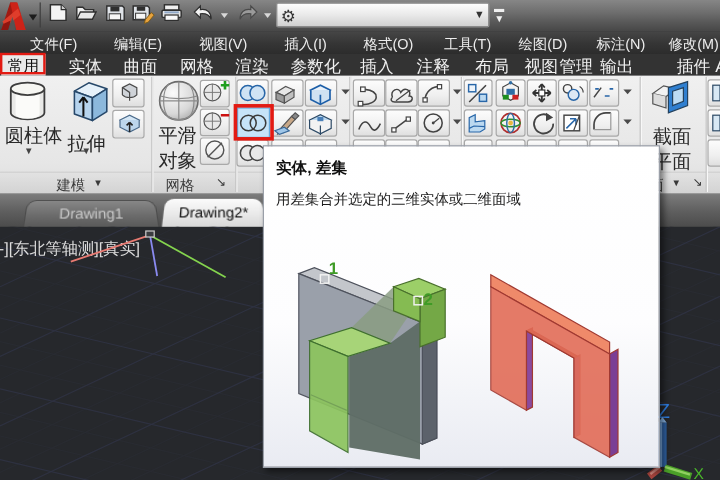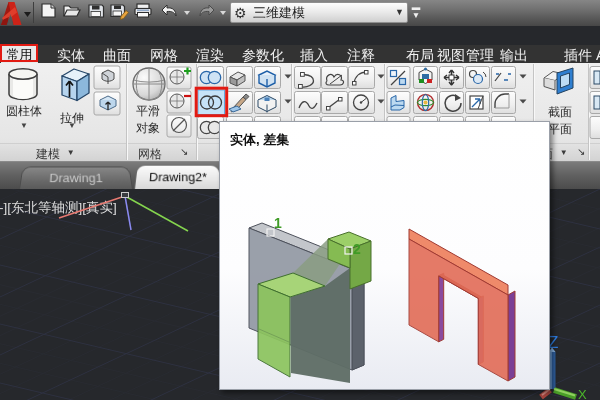--- a/index.html
+++ b/index.html
@@ -19,21 +19,21 @@
 
 #tabrow{left:0;top:45px;width:600px;height:18px;background:#333333;color:#f0f0f0;font-size:14px;}
 #tabrow span{position:absolute;top:2px;white-space:nowrap;}
 #activetab{left:1px;top:45px;width:37px;height:18px;background:#e9e9e9;color:#111;font-size:13px;text-align:center;line-height:19px;}
 #redbox1{left:0px;top:44px;width:34px;height:14px;border:2.5px solid #e21a12;}
 
 #ribbon{left:0;top:63px;width:600px;height:98px;background:linear-gradient(#f0f0f0,#e6e6e6 75%,#dcdcdc);}
 #labelstrip{left:0;top:143px;width:600px;height:18px;background:linear-gradient(#e2e2e2,#d2d2d2);border-top:1px solid #cfcfcf;color:#3a3a3a;font-size:12px;}
 #labelstrip span{position:absolute;top:2px;white-space:nowrap;}
 .pdiv{top:64px;width:1px;height:96px;background:#c4c4c4;border-right:1px solid #f8f8f8;}
-.bigtxt{position:absolute;color:#2a2a2a;font-size:12px;text-align:center;white-space:nowrap;}
+.bigtxt{position:absolute;color:#2a2a2a;font-size:16px;text-align:center;white-space:nowrap;}
 .darr{position:absolute;color:#444;font-size:8px;}
 
 #filetabbar{left:0;top:161px;width:600px;height:28px;background:linear-gradient(#7b7b7b,#5f5f5f 50%,#4a4a4a);border-top:1px solid #8a8a8a;}
 #tab1{left:19px;top:165px;width:112px;height:24px;background:linear-gradient(#878787,#696969 60%,#585858);border:1px solid #4c4c4c;border-bottom:none;border-radius:9px 9px 0 0;color:#c9c9c9;font-size:13px;text-align:center;line-height:24px;transform:perspective(20px) rotateX(3deg);transform-origin:bottom;}
 #tab2{left:134px;top:163px;width:86px;height:26px;background:linear-gradient(#fbfbfb,#e9e9e9 55%,#d6d6d6);border:1px solid #6b6b6b;border-bottom:none;border-radius:9px 9px 0 0;color:#0a0a0a;font-size:13px;text-align:center;line-height:25px;transform:perspective(20px) rotateX(3deg);transform-origin:bottom;}
 
 #canvas{left:0;top:189px;width:600px;height:211px;background:#26282c;}
 
 #tooltip{left:219px;top:121px;width:329px;height:267px;background:linear-gradient(#ffffff,#fdfdfe 55%,#e9ebf2);border:1px solid #9a9fa8;box-shadow:3px 3px 5px rgba(0,0,0,0.45);}
 #tooltip .t1{position:absolute;left:10px;top:9px;font-size:13px;font-weight:bold;color:#111;}
@@ -75,47 +75,57 @@
 
     <path d="M162 10 l5 -5 v3 c6 -1 9 3 9 8 c-1.5 -3.5 -4 -5 -9 -4.5 v3.5 z" fill="#f2f2f2" stroke="#2f2f2f" stroke-width="1"></path>
     <polygon points="184,11 190,11 187,15" fill="#d8d8d8"></polygon>
 
     <path d="M214 10 l-5 -5 v3 c-6 -1 -9 3 -9 8 c1.5 -3.5 4 -5 9 -4.5 v3.5 z" fill="#9a9a9a" stroke="#4a4a4a" stroke-width="1"></path>
     <polygon points="220,11 226,11 223,15" fill="#d8d8d8"></polygon>
   </svg>
   <div class="abs qsep" style="left:33px"></div>
   <div class="abs" id="wsbox">
     <span class="gear">⚙</span>
-      <span class="txt">三维建模</span>
       <span class="arr">▼</span>
   </div>
   <div class="abs" id="qatdrop">▬<br>▼</div>
 
+  <div class="abs" id="menubar">
+    <span style="left:25px">文件(F)</span>
+      <span style="left:95px">编辑(E)</span>
+    <span style="left:166px">视图(V)</span>
+      <span style="left:237px">插入(I)</span>
+    <span style="left:303px">格式(O)</span>
+      <span style="left:370px">工具(T)</span>
+    <span style="left:432px">绘图(D)</span>
+      <span style="left:497px">标注(N)</span>
+    <span style="left:557px">修改(M)</span>
+  </div>
 
   <div class="abs" id="tabrow">
     <span style="left:57px">实体</span>
       <span style="left:103px">曲面</span>
     <span style="left:150px">网格</span>
       <span style="left:196px">渲染</span>
     <span style="left:242px">参数化</span>
       <span style="left:300px">插入</span>
     <span style="left:347px">注释</span>
-      <span style="left:406px">布局</span>
+      <span style="left:396px">布局</span>
     <span style="left:437px">视图</span>
       <span style="left:466px">管理</span>
     <span style="left:500px">输出</span>
       <span style="left:564px">插件</span>
       <span style="left:596px">A</span>
   </div>
   <div class="abs" id="activetab">常用</div>
   <div class="abs" id="redbox1"></div>
 
   <div class="abs" id="ribbon"></div>
   <div class="abs" id="labelstrip">
-    <span style="left:36px">建模&nbsp;&nbsp;<span style="font-size:8px">▼</span></span>
+    <span style="left:47px">建模&nbsp;&nbsp;<span style="font-size:8px">▼</span></span>
     <span style="left:138px">网格</span>
     <span style="left:180px;font-size:10px">↘</span>
         <span style="left:541px">面&nbsp;&nbsp;<span style="font-size:8px">▼</span></span>
     <span style="left:577px;font-size:10px">↘</span>
   </div>
   <div class="abs pdiv" style="left:126px"></div>
   <div class="abs pdiv" style="left:196px"></div>
   <div class="abs pdiv" style="left:291px"></div>
   <div class="abs pdiv" style="left:384px"></div>
   <div class="abs pdiv" style="left:533px"></div>
@@ -357,20 +367,21 @@
       <line x1="550" y1="201" x2="541" y2="208" stroke="#a8453e" stroke-width="6"></line>
       <line x1="550" y1="200" x2="542" y2="206" stroke="#d88a80" stroke-width="2"></line>
       <line x1="554" y1="201" x2="576" y2="208" stroke="#4a9e28" stroke-width="6"></line>
       <line x1="554" y1="200" x2="575" y2="206.5" stroke="#90d060" stroke-width="2"></line>
       <text x="578" y="210" font-size="13" fill="#4ab82a" font-family="Liberation Sans">X</text>
     </g>
   </svg>
 
   <div class="abs" id="tooltip">
     <div class="t1">实体, 差集</div>
+    <div class="t2">用差集合并选定的三维实体或二维面域</div>
     <svg class="abs" style="left:0;top:85px" width="325" height="181" viewBox="0 0 325 181" id="tipillu">
 
       <g stroke="#4e525c" stroke-width="1">
         <polygon points="29,21 42,16 144,57 132,62" fill="#c3c6cb"></polygon>
         <polygon points="132,63 144,58 144,158 132,163" fill="#7a7e86"></polygon>
         <polygon points="132,76 144,71 144,158 132,163" fill="#596069" opacity="0.9"></polygon>
         <polygon points="29,21 132,62 132,163 29,121" fill="#979da8" opacity="0.97"></polygon>
       </g>
 
       <polygon points="73,66 108,32 130,42 105,79" fill="#8a9c82" opacity="0.85"></polygon>

